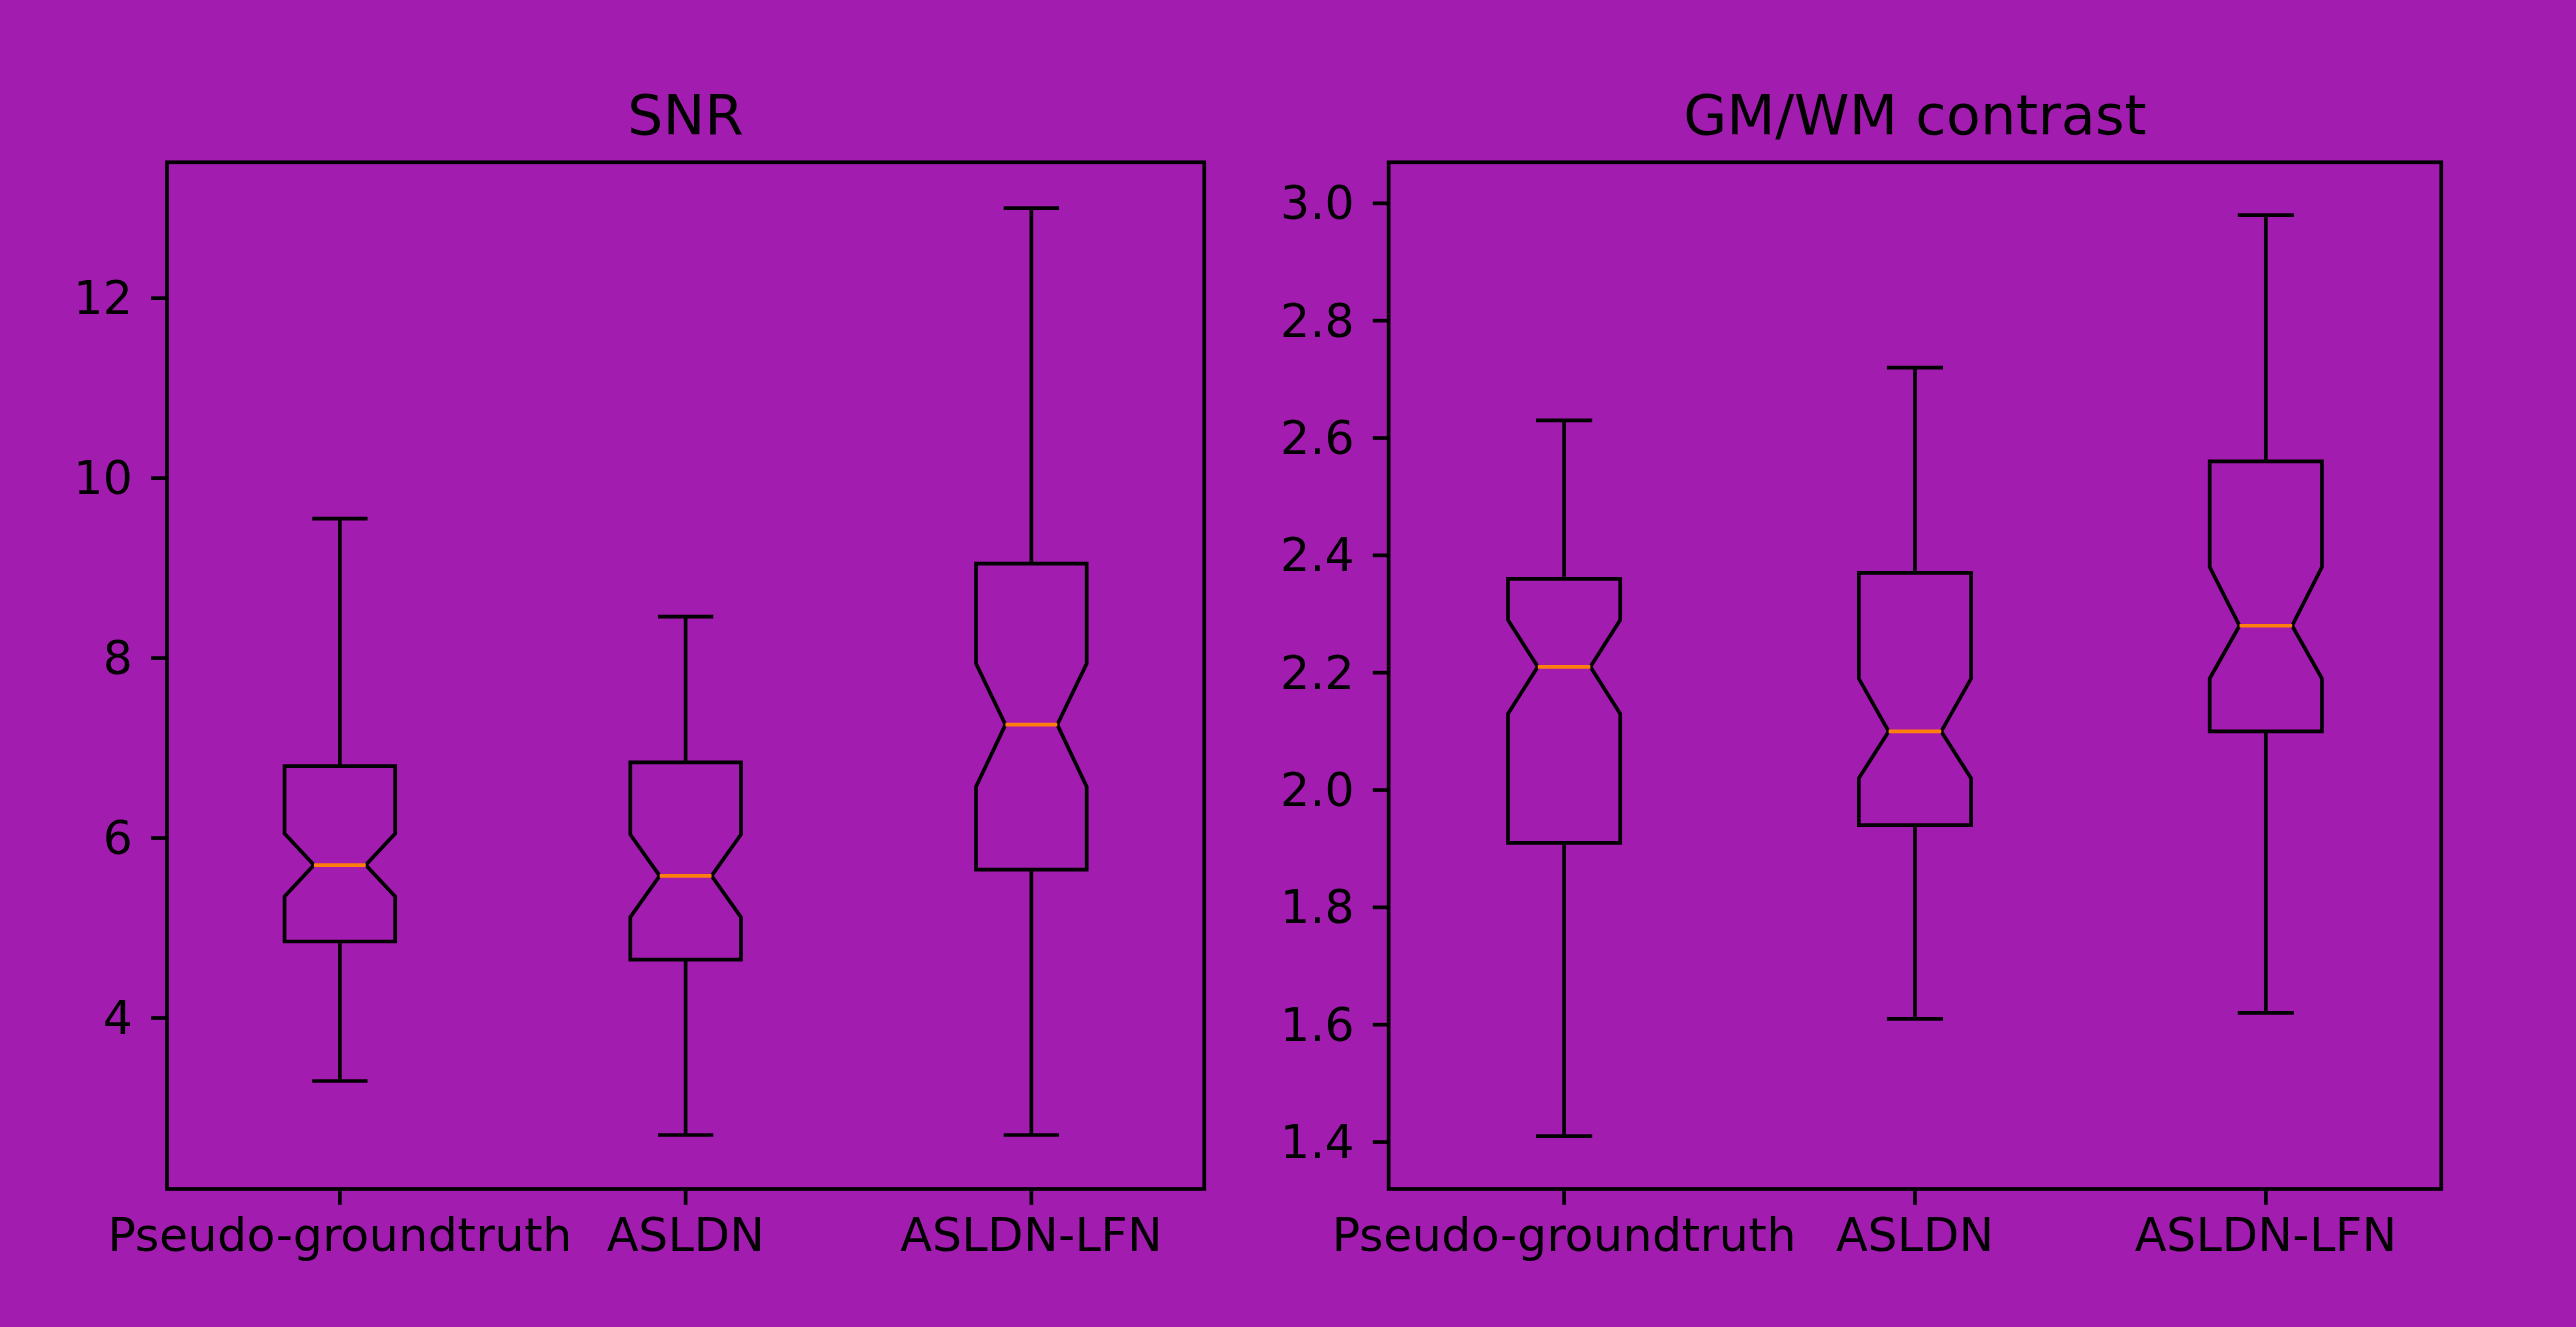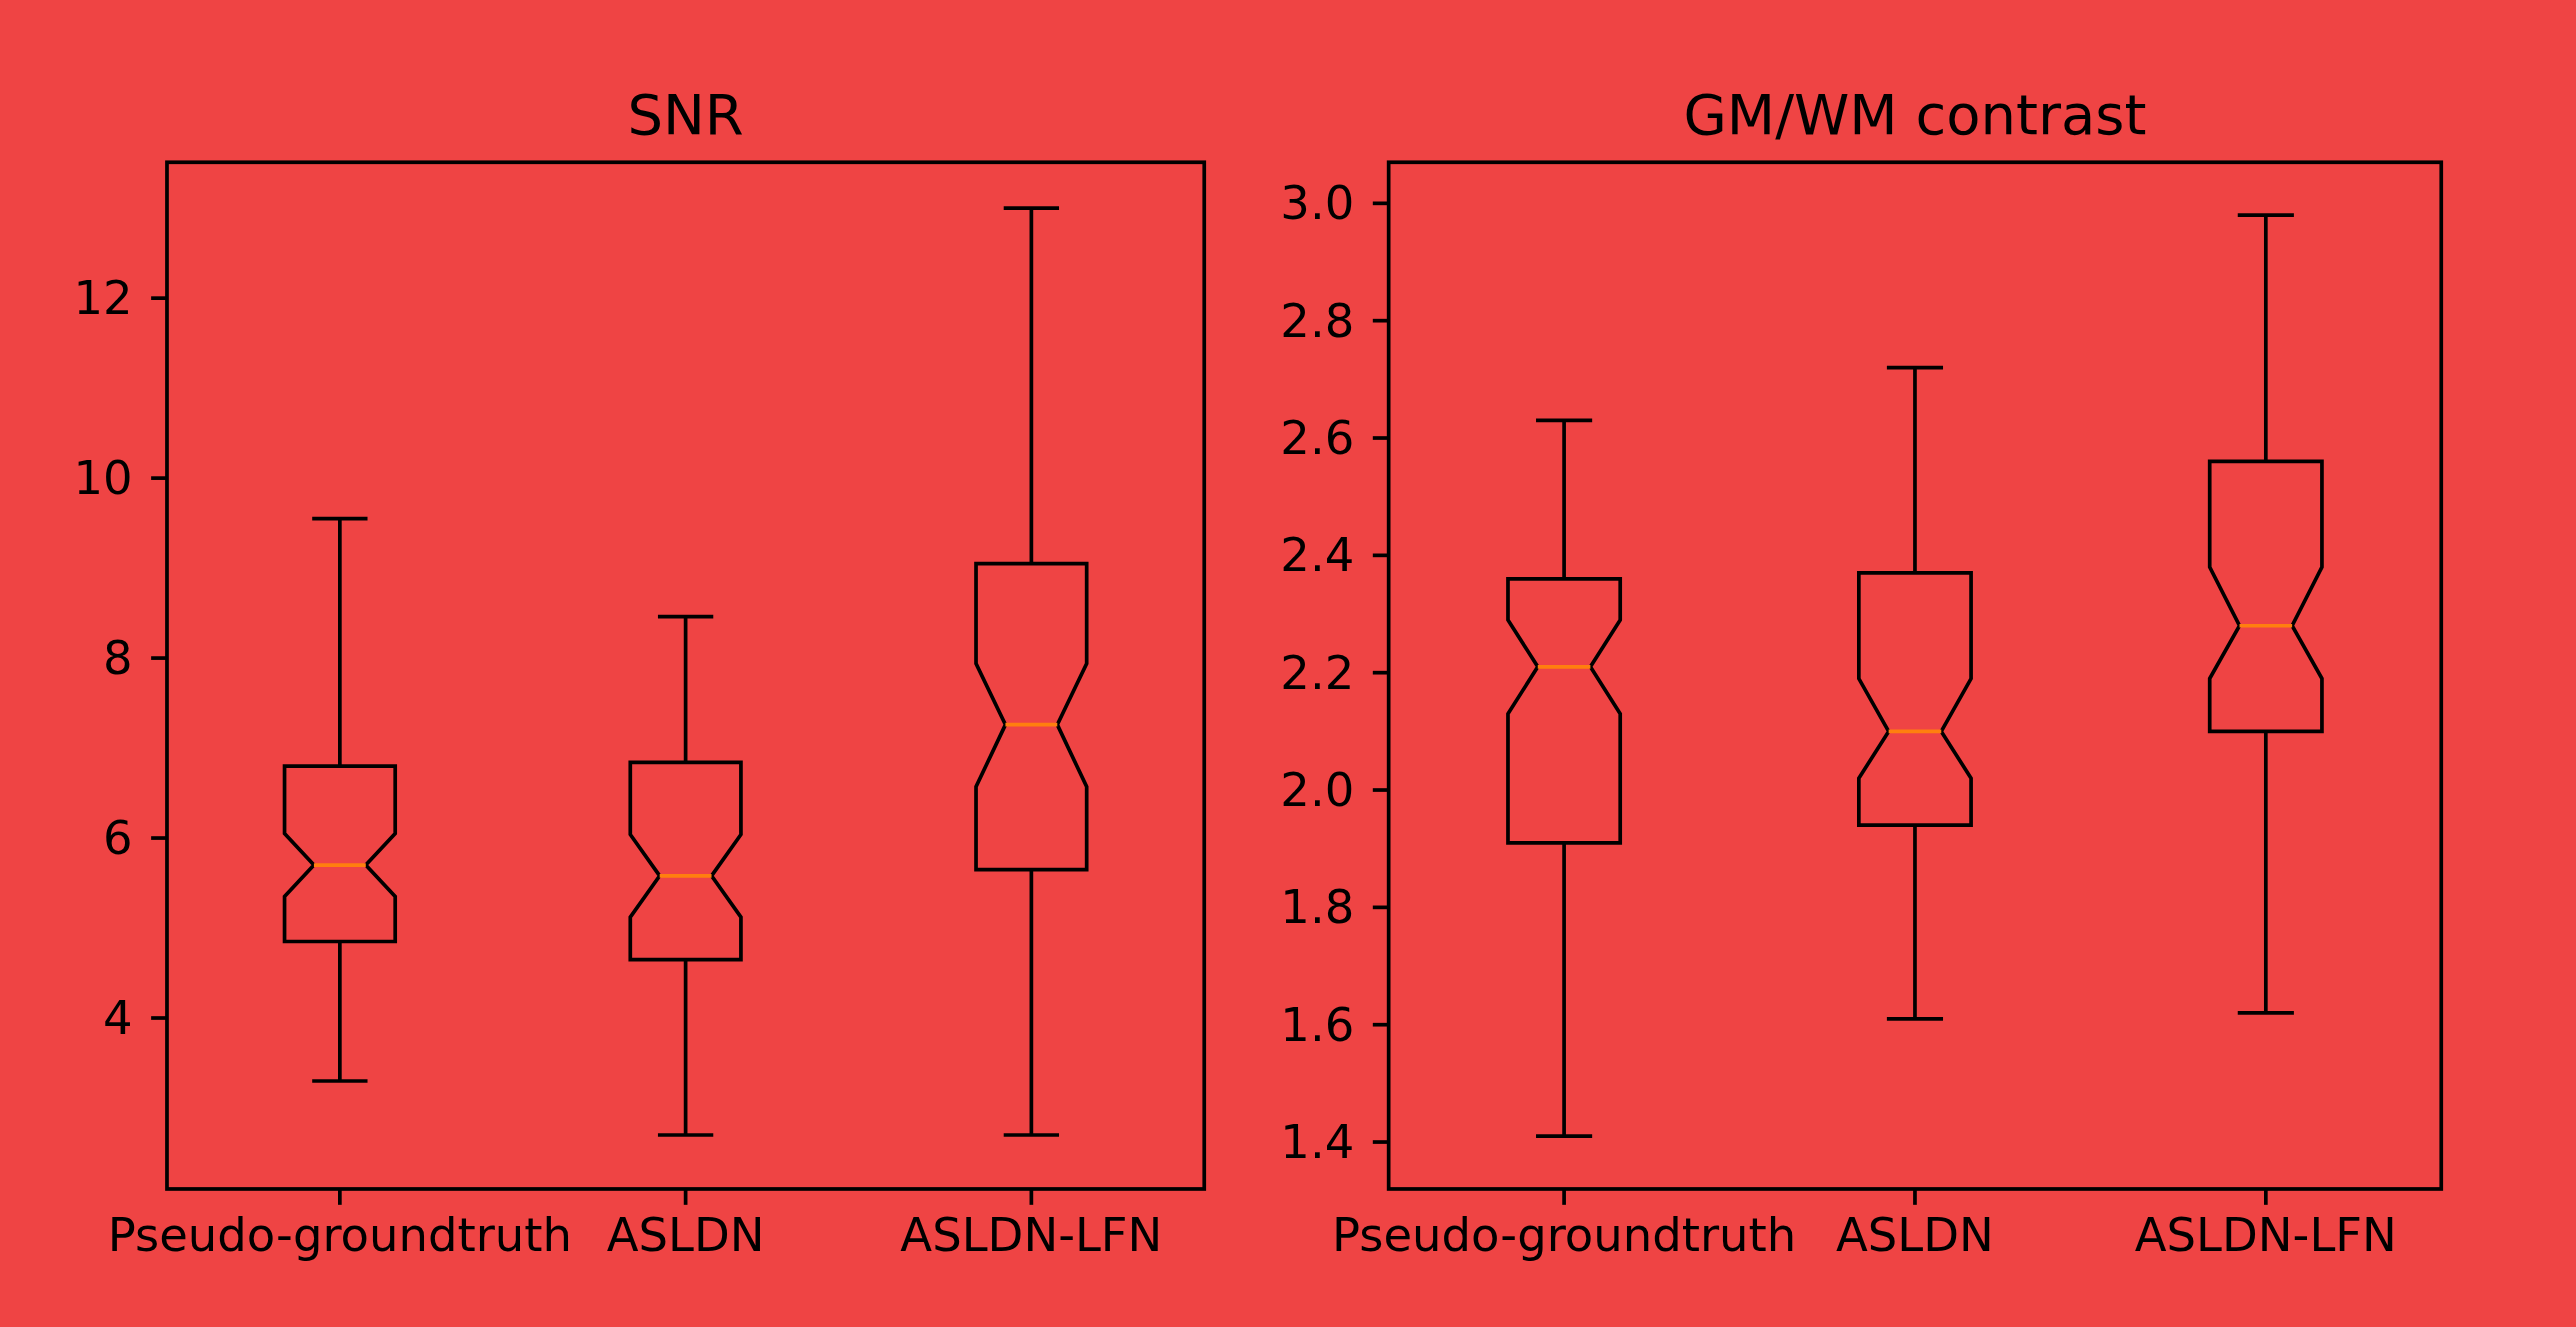--- a/index.html
+++ b/index.html
@@ -4,21 +4,21 @@
 <style>
   html, body {
     margin: 0;
     padding: 0;
     background: #ffffff;
   }
   .figure {
     position: relative;
     width: 2576px;
     height: 1328px;
-    background: #ef4444;
+    background: #a21caf;
     overflow: hidden;
   }
   svg { display: block; }
   text {
     font-family: "DejaVu Sans", "Liberation Sans", sans-serif;
     fill: #000000;
   }
   .tick-label { font-size: 88px; }
   .title-label { font-size: 106px; }
 </style>

